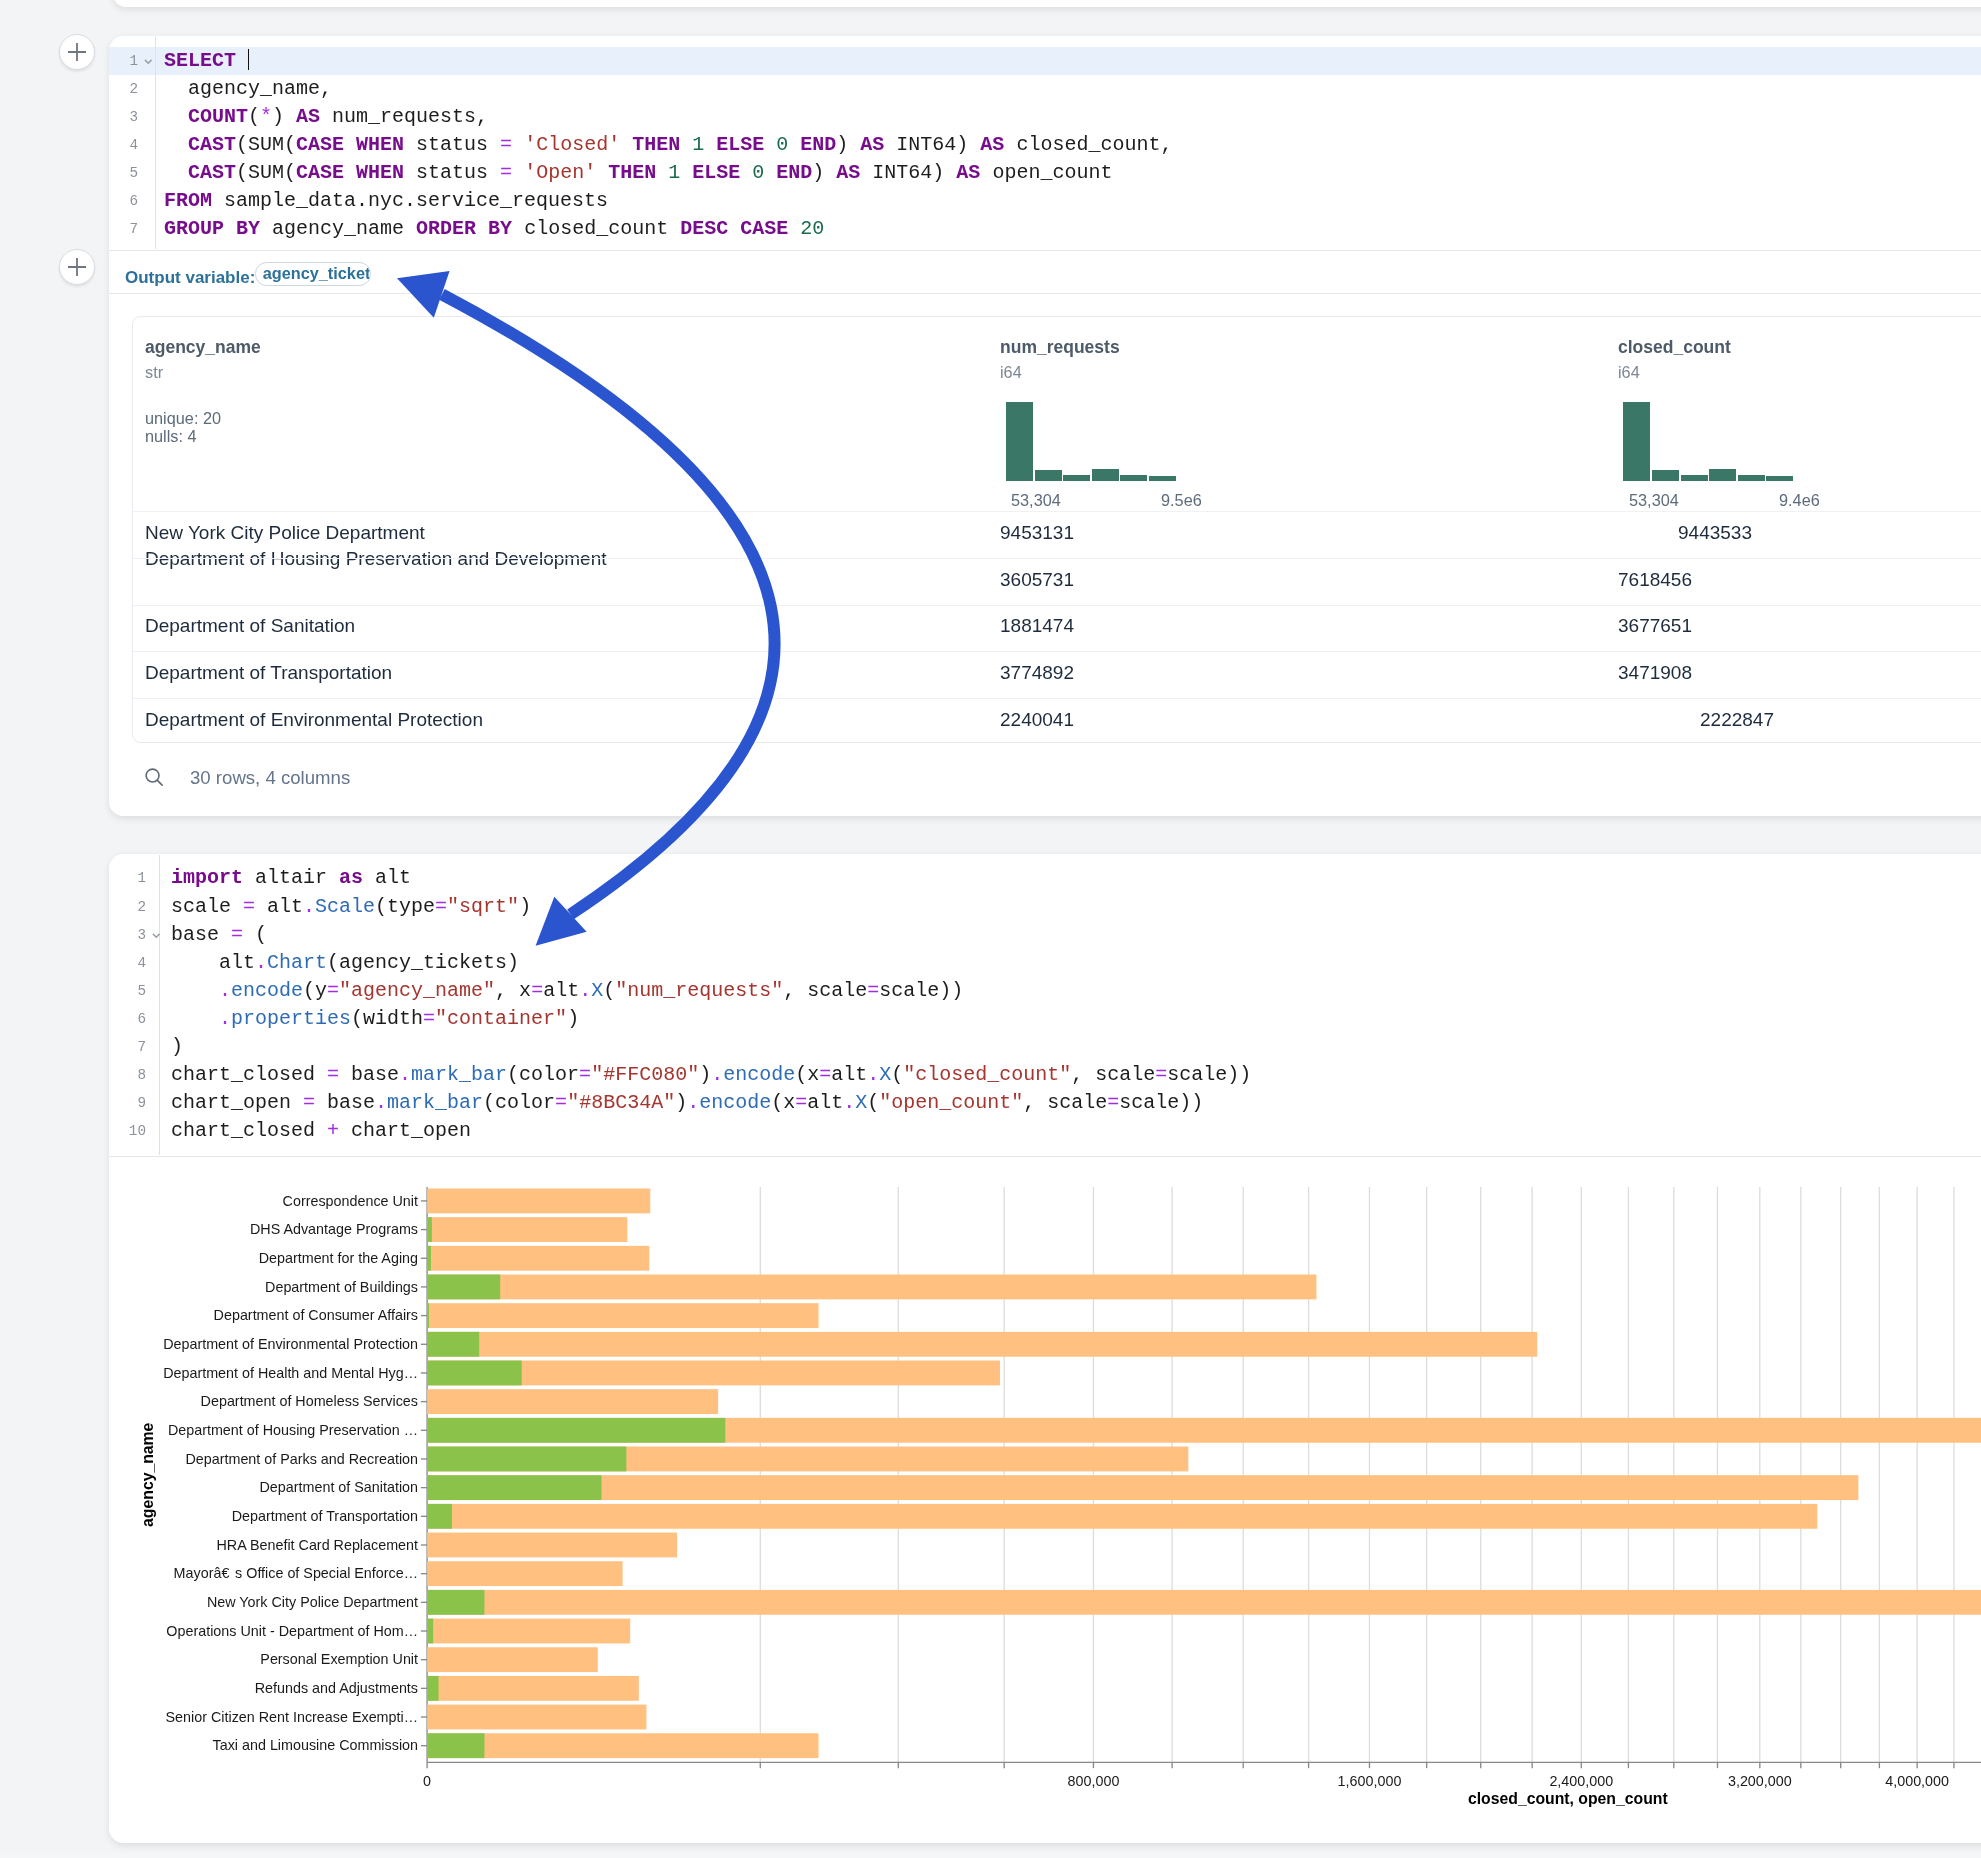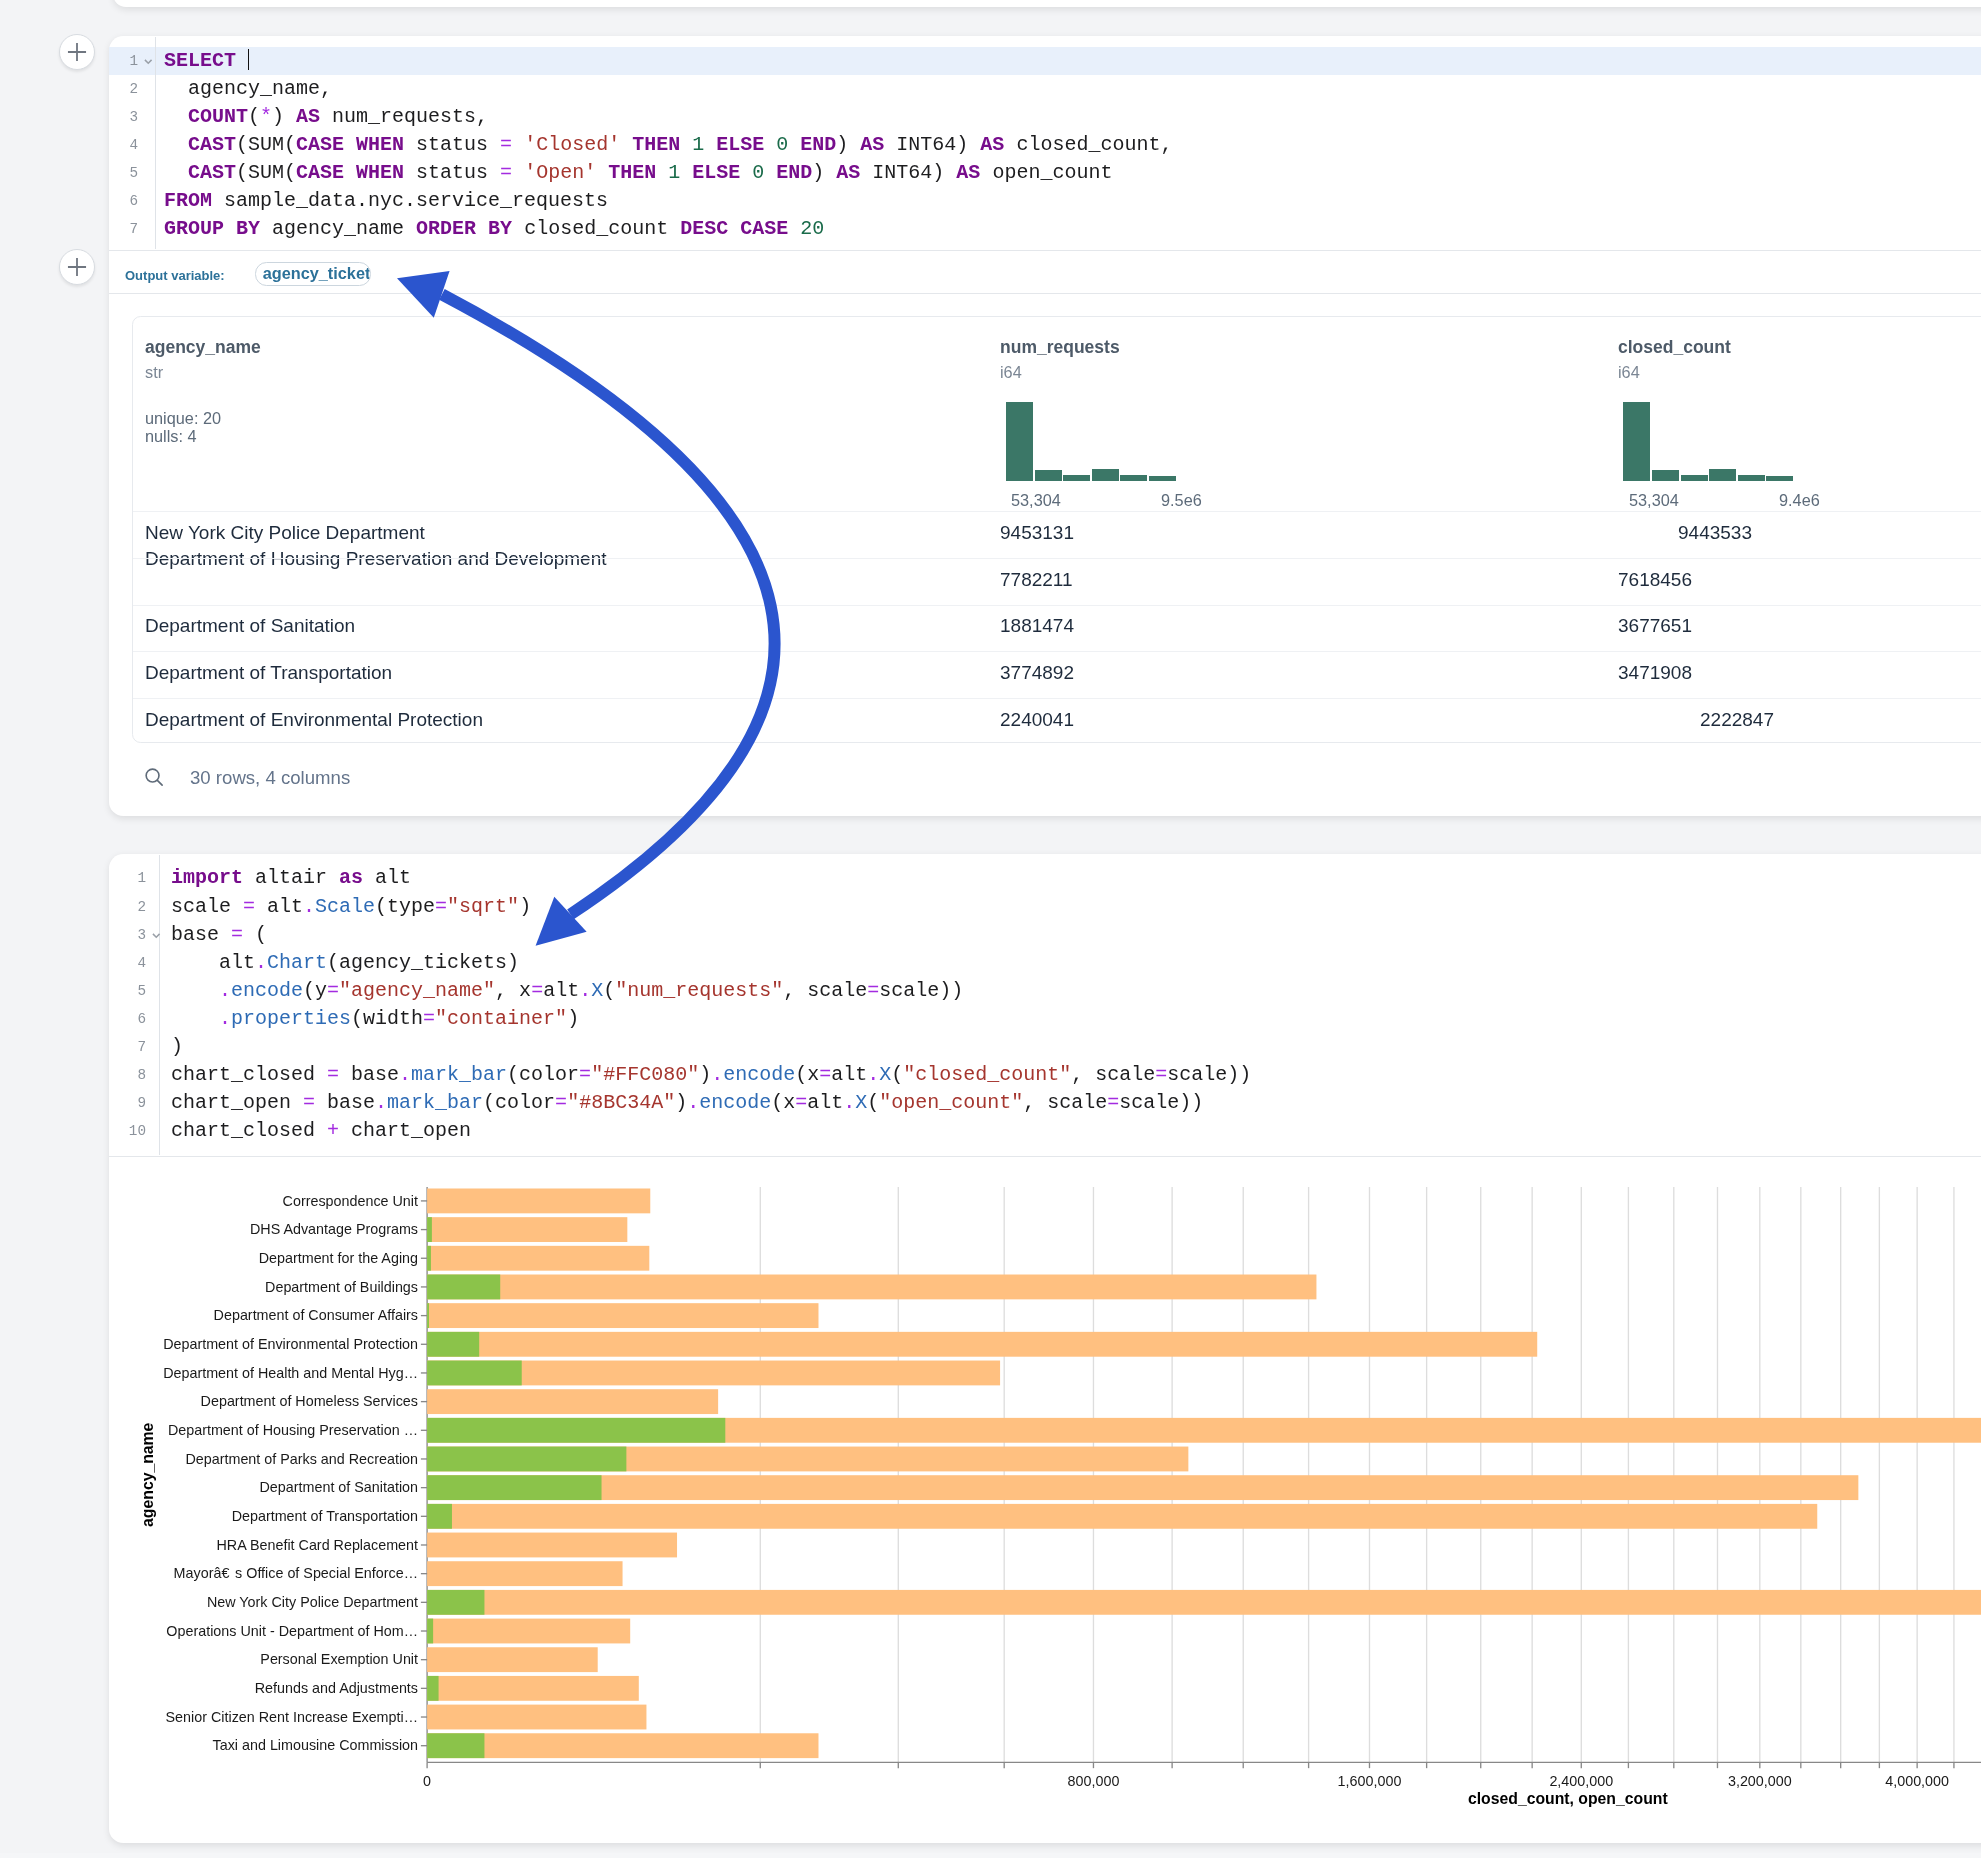--- a/index.html
+++ b/index.html
@@ -50,21 +50,21 @@
 <div class="gn" style="right:1844px;top:159px">5</div>
 <div class="cl" style="left:164px;top:159px">  <span class="k">CAST</span>(SUM(<span class="k">CASE</span> <span class="k">WHEN</span> status <span class="o">=</span> <span class="s">'Open'</span> <span class="k">THEN</span> <span class="n">1</span> <span class="k">ELSE</span> <span class="n">0</span> <span class="k">END</span>) <span class="k">AS</span> INT64) <span class="k">AS</span> open_count</div>
 <div class="gn" style="right:1844px;top:187px">6</div>
 <div class="cl" style="left:164px;top:187px"><span class="k">FROM</span> sample_data.nyc.service_requests</div>
 <div class="gn" style="right:1844px;top:215px">7</div>
 <div class="cl" style="left:164px;top:215px"><span class="k">GROUP</span> <span class="k">BY</span> agency_name <span class="k">ORDER</span> <span class="k">BY</span> closed_count <span class="k">DESC</span> <span class="k">CASE</span> <span class="n">20</span></div>
 <svg style="position:absolute;left:143px;top:58px" width="10.5" height="7.6" viewBox="0 0 11 8">
     <path d="M2 2 L5.5 5.5 L9 2" stroke="#9aa0a8" fill="none" stroke-width="1.6"></path>
   </svg>
 <div style="position:absolute;left:109px;right:0;top:250px;height:1px;background:#e4e7eb"></div>
-<div style="position:absolute;left:125px;top:268px;font-size:13px;font-weight:bold;color:#2c7199">Output variable:</div>
+<div style="position:absolute;left:125px;top:268px;font-size:17px;font-weight:bold;color:#2c7199">Output variable:</div>
 <div style="position:absolute;left:255px;top:262px;width:116px;height:24px;border:1.4px solid #ccd6de;border-radius:11.5px;overflow:hidden;font-size:16.3px;font-weight:bold;color:#2c7199;line-height:21px;padding-left:6.7px;white-space:nowrap">agency_tickets</div>
 <div style="position:absolute;left:109px;right:0;top:293px;height:1px;background:#e4e7eb"></div>
 <div style="position:absolute;left:132px;top:316px;width:1912px;height:427px;background:#fff;border:1px solid #e7eaee;border-radius:8.6px"></div>
 <div class="th" style="left:145px;top:337px">agency_name</div>
 <div class="tt" style="left:145px;top:363px">str</div>
 <div class="th" style="left:1000px;top:337px">num_requests</div>
 <div class="tt" style="left:1000px;top:363px">i64</div>
 <div class="th" style="left:1618px;top:337px">closed_count</div>
 <div class="tt" style="left:1618px;top:363px">i64</div>
 <div class="ts" style="left:145px;top:409px">unique: 20</div>
@@ -82,21 +82,21 @@
 <div style="position:absolute;left:1738px;top:475px;width:27px;height:5.7px;background:#3b7767"></div>
 <div style="position:absolute;left:1766px;top:476px;width:27px;height:5px;background:#3b7767"></div>
 <div class="ts" style="left:1011px;top:491px">53,304</div>
 <div class="ts" style="left:1161px;top:491px">9.5e6</div>
 <div class="ts" style="left:1629px;top:491px">53,304</div>
 <div class="ts" style="left:1779px;top:491px">9.4e6</div>
 <div class="tr" style="left:145px;top:522px">New York City Police Department</div>
 <div class="tr" style="left:1000px;top:522px">9453131</div>
 <div class="tr" style="left:1678px;top:522px">9443533</div>
 <div class="tr" style="left:145px;top:548px">Department of Housing Preservation and Development</div>
-<div class="tr" style="left:1000px;top:569px">7782211</div>
+<div class="tr" style="left:1000px;top:569px">3605731</div>
 <div class="tr" style="left:1618px;top:569px">7618456</div>
 <div style="position:absolute;left:133px;right:0;top:558px;height:1px;background:#eff1f4"></div>
 <div class="tr" style="left:145px;top:615px">Department of Sanitation</div>
 <div class="tr" style="left:1000px;top:615px">1881474</div>
 <div class="tr" style="left:1618px;top:615px">3677651</div>
 <div style="position:absolute;left:133px;right:0;top:605px;height:1px;background:#eff1f4"></div>
 <div class="tr" style="left:145px;top:662px">Department of Transportation</div>
 <div class="tr" style="left:1000px;top:662px">3774892</div>
 <div class="tr" style="left:1618px;top:662px">3471908</div>
 <div style="position:absolute;left:133px;right:0;top:651px;height:1px;background:#eff1f4"></div>

